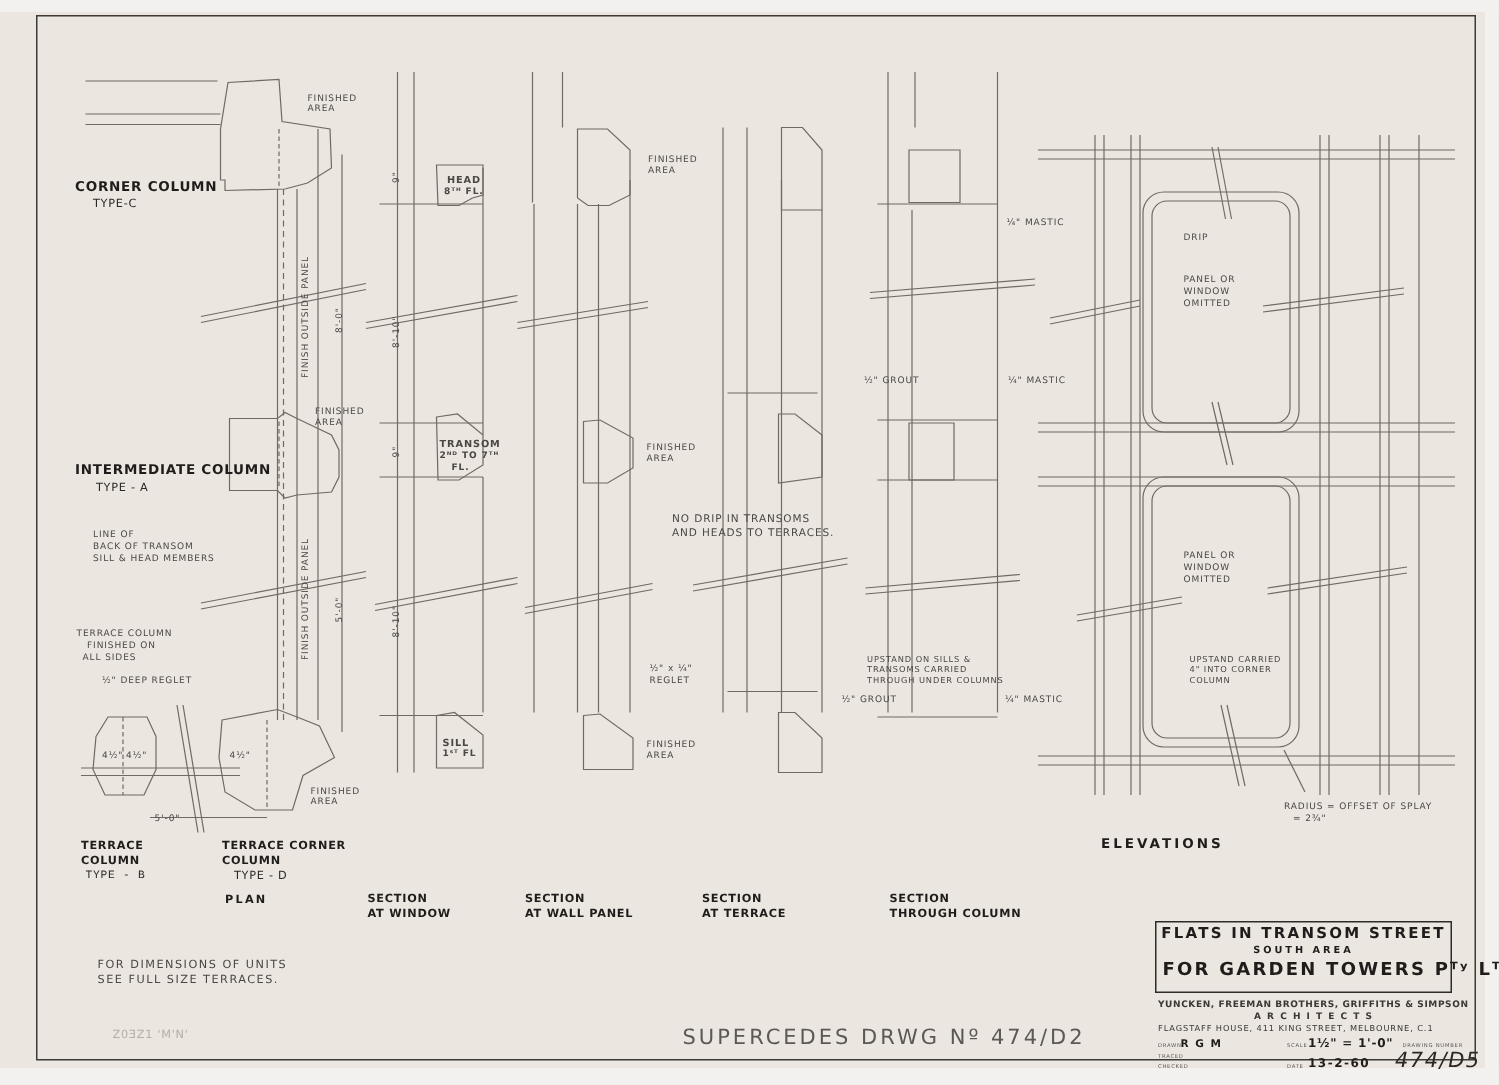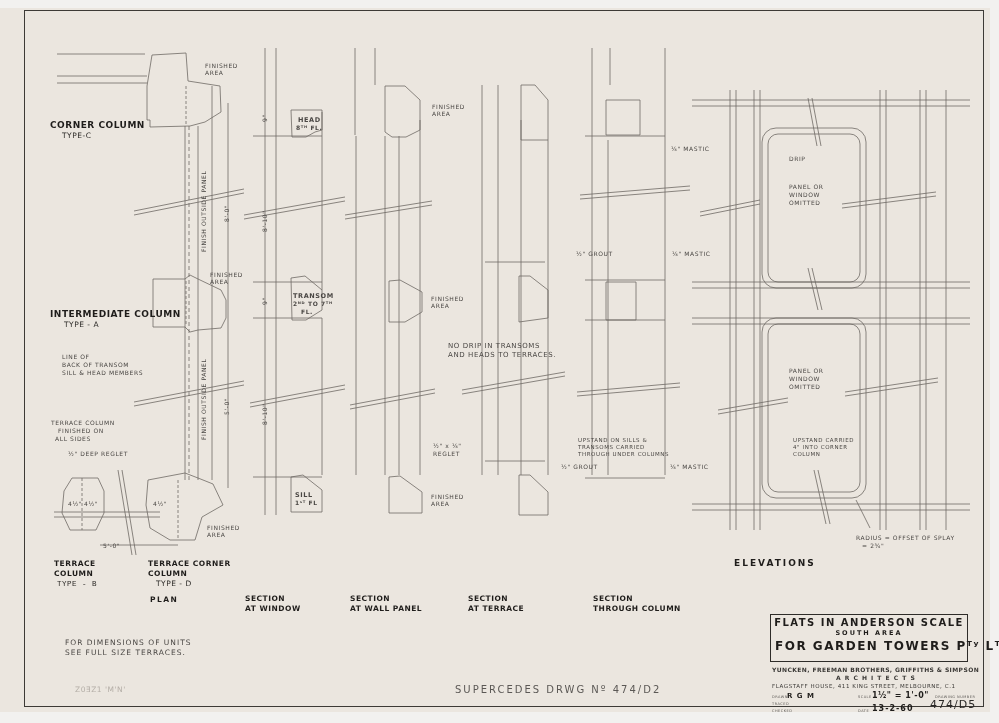--- a/index.html
+++ b/index.html
@@ -9,21 +9,21 @@
   .margin-strip-b{position:absolute;left:0;top:712px;width:999px;height:11px;background:#f2f1ef;}
   .margin-strip-r{position:absolute;left:990px;top:0;width:9px;height:723px;background:#f2f1ef;}
   .frame{position:absolute;left:24px;top:10px;width:960px;height:697px;border:1.2px solid #3d3a36;box-sizing:border-box;}
   svg.draw{position:absolute;left:0;top:0;}
   .lbl{position:absolute;color:#2b2926;font-family:"DejaVu Sans",sans-serif;letter-spacing:0.5px;white-space:pre;line-height:1.15;}
   .bold{font-weight:bold;color:#1f1d1b;}
   .note{font-size:6px;color:#4a4744;letter-spacing:0.6px;}
   .small{font-size:7.5px;}
   .med{font-size:9px;}
   .big{font-size:17px;letter-spacing:3px;color:#2a2826;}
-  .super{font-size:10px;letter-spacing:2px;color:#5b5855;}
+  .super{font-size:14px;letter-spacing:2px;color:#5b5855;}
   .title-box{position:absolute;left:770px;top:614px;width:198px;height:48px;border:1.5px solid #2e2c29;box-sizing:border-box;}
   .tb-line{position:absolute;left:0;width:100%;text-align:center;}
   .vert{transform:rotate(-90deg);transform-origin:left top;}
 </style>
 </head>
 <body>
 
 <div class="sheet">
   <div class="margin-strip"></div>
   <div class="margin-strip-b"></div>
@@ -269,33 +269,33 @@
   <div class="lbl bold small" style="left:593px;top:605px;">THROUGH COLUMN</div>
   <div class="lbl bold med" style="left:734px;top:558px;letter-spacing:2px;">ELEVATIONS</div>
 
   <div class="lbl small" style="left:65px;top:639px;color:#4a4744;letter-spacing:1px;">FOR DIMENSIONS OF UNITS</div>
   <div class="lbl small" style="left:65px;top:649px;color:#4a4744;letter-spacing:1px;">SEE FULL SIZE TERRACES.</div>
   <div class="lbl small" style="left:75px;top:686px;color:#b4aea7;">Z0ƎZ1 'M'N'</div>
 
   <div class="lbl super" style="left:455px;top:684px;">SUPERCEDES DRWG Nº 474/D2</div>
 
   <div class="title-box">
-    <div class="lbl bold tb-line" style="top:2px;font-size:10px;letter-spacing:1.5px;">FLATS IN ANDERSON SCALE</div>
+    <div class="lbl bold tb-line" style="top:2px;font-size:10px;letter-spacing:1.5px;">FLATS IN TRANSOM STREET</div>
     <div class="lbl bold tb-line" style="top:15px;font-size:6.5px;letter-spacing:2px;">SOUTH AREA</div>
     <div class="lbl bold tb-line" style="top:25px;font-size:12px;letter-spacing:1.5px;text-align:left;left:4px;">FOR GARDEN TOWERS Pᵀʸ Lᵀᴰ</div>
   </div>
   <div class="lbl bold" style="left:772px;top:667px;font-size:6px;letter-spacing:0.4px;color:#3a3835;">YUNCKEN, FREEMAN BROTHERS, GRIFFITHS &amp; SIMPSON</div>
   <div class="lbl bold" style="left:836px;top:675px;font-size:6px;letter-spacing:1px;color:#3a3835;">A R C H I T E C T S</div>
   <div class="lbl" style="left:772px;top:683px;font-size:5.5px;letter-spacing:0.6px;color:#3a3835;">FLAGSTAFF HOUSE, 411 KING STREET, MELBOURNE, C.1</div>
 
   <div class="lbl" style="left:772px;top:695px;font-size:3.5px;color:#5b5855;">DRAWN</div>
   <div class="lbl bold" style="left:787px;top:692px;font-size:7px;letter-spacing:1px;">R G M</div>
   <div class="lbl" style="left:772px;top:702px;font-size:3.5px;color:#5b5855;">TRACED</div>
   <div class="lbl" style="left:772px;top:709px;font-size:3.5px;color:#5b5855;">CHECKED</div>
 
   <div class="lbl" style="left:858px;top:695px;font-size:3.5px;color:#5b5855;">SCALE</div>
   <div class="lbl bold" style="left:872px;top:691px;font-size:8px;">1½" = 1'-0"</div>
   <div class="lbl" style="left:858px;top:709px;font-size:3.5px;color:#5b5855;">DATE</div>
   <div class="lbl bold" style="left:872px;top:704px;font-size:8px;letter-spacing:1px;">13-2-60</div>
 
   <div class="lbl" style="left:935px;top:695px;font-size:3.5px;color:#5b5855;">DRAWING NUMBER</div>
-  <div class="lbl" style="left:930px;top:699px;font-size:11px;letter-spacing:1px;color:#2a2826;">474/D5</div>
+  <div class="lbl" style="left:930px;top:699px;font-size:14px;letter-spacing:1px;color:#2a2826;font-style:italic;">474/D5</div>
 </div>
 
 </body></html>

